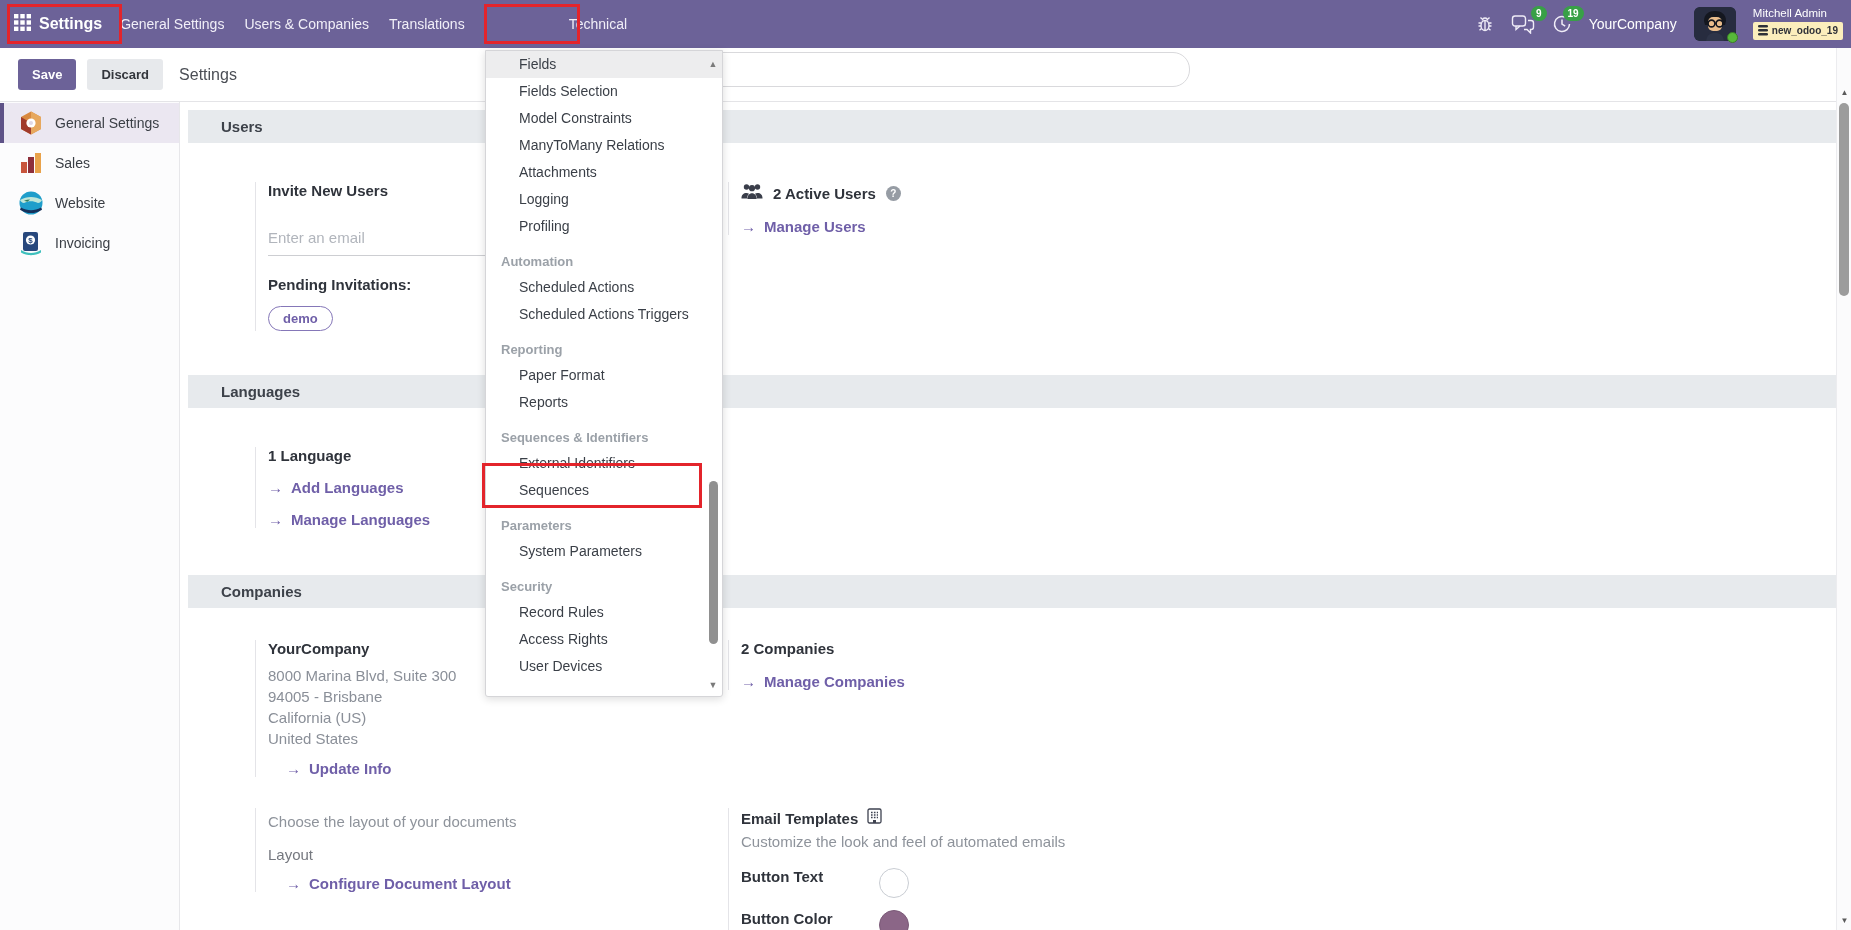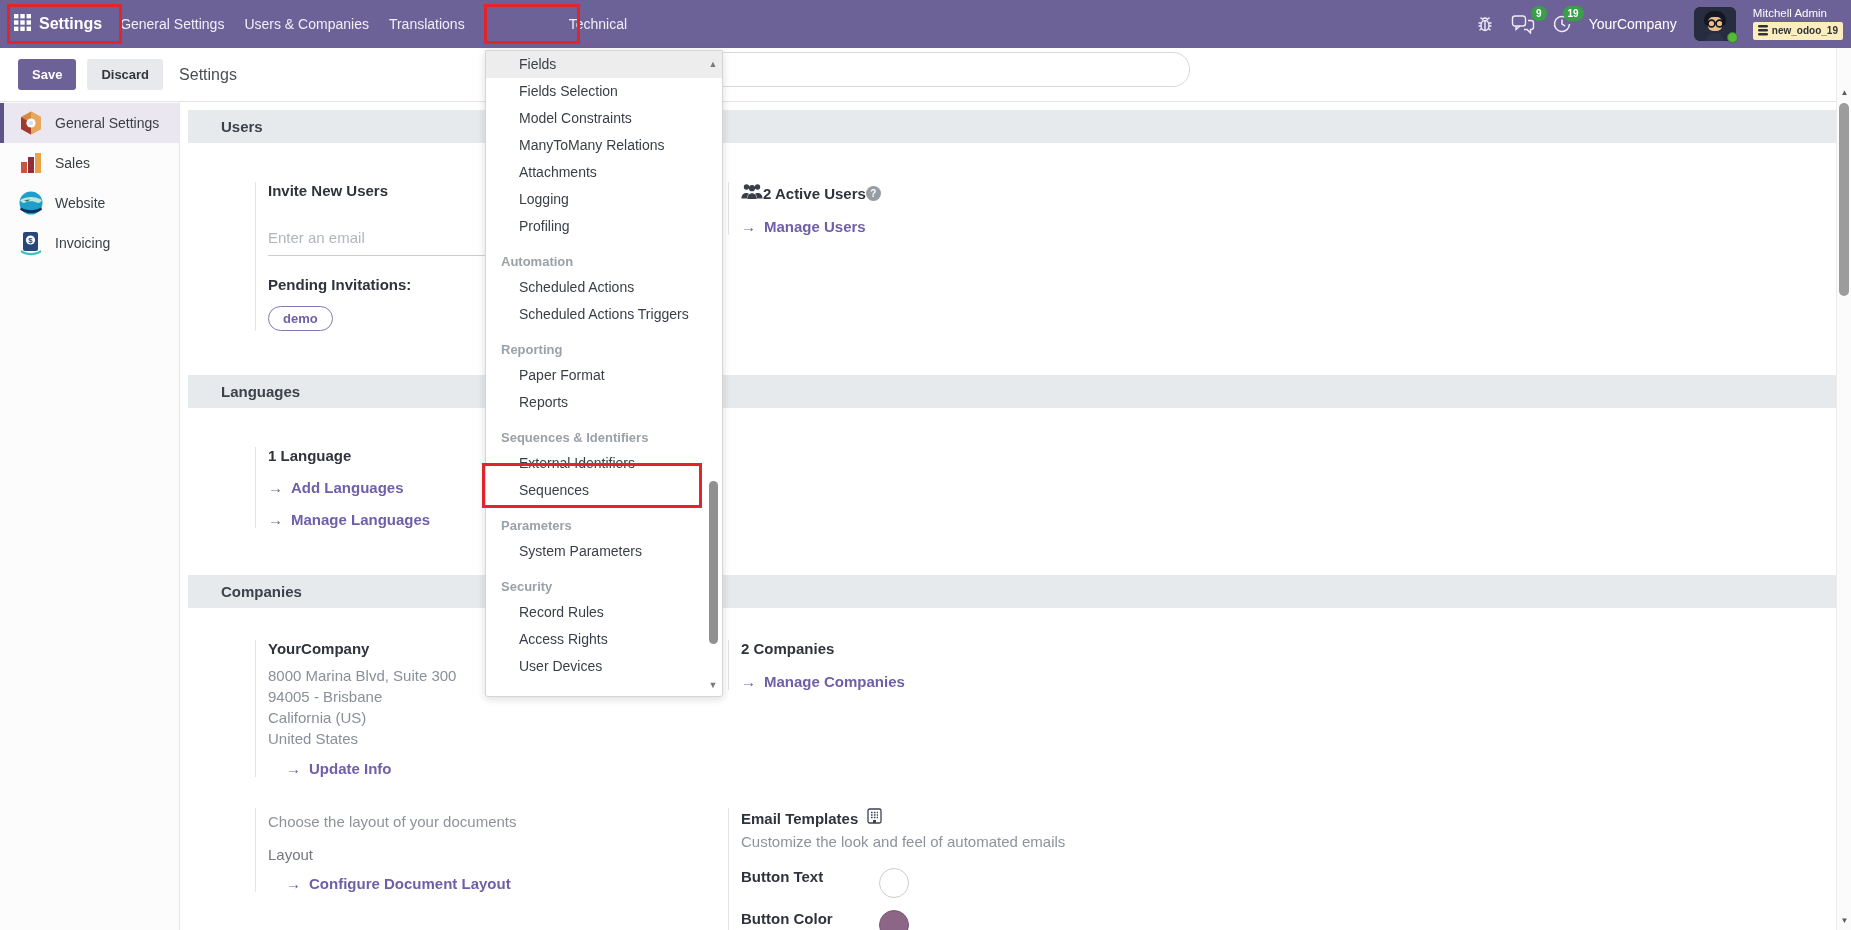--- a/index.html
+++ b/index.html
@@ -73,21 +73,21 @@
   .email-input { display:block; margin-top:26px; width:340px; border:none; border-bottom:1px solid #cdced2;
                  padding:4px 0 9px; font-size:15px; outline:none; color:#333; background:transparent;
                  font-family:"Liberation Sans", sans-serif; }
   .email-input::placeholder { color:#b1b5bc; }
   .pending-label { margin-top:20px; }
   #pending-tags { margin-top:13px; }
   .pill { display:inline-block; border:1px solid #8577b8; border-radius:13px; padding:4px 14px;
           color:var(--link,#6f5fa8); font-size:13px; font-weight:bold; cursor:pointer; }
 
   #users-right { left:548px; top:80px; width:380px; }
-  .stat-row { display:flex; align-items:center; gap:0; }
+  .stat-row { display:flex; align-items:center; gap:10px; }
   .help-circle { width:15px; height:15px; border-radius:50%; background:#969ca4; color:#fff; font-size:10px;
                  font-weight:bold; display:inline-flex; align-items:center; justify-content:center; cursor:pointer; }
 
   #languages-left { left:75px; top:345px; width:420px; }
   #languages-left .link-row { margin-top:15px; }
 
   #companies-left { left:75px; top:538px; width:470px; }
   .address { margin-top:8px; }
   .address div { font-size:15px; color:#8a8f98; line-height:21px; }
   #companies-left .link-row { margin-top:11px; }

